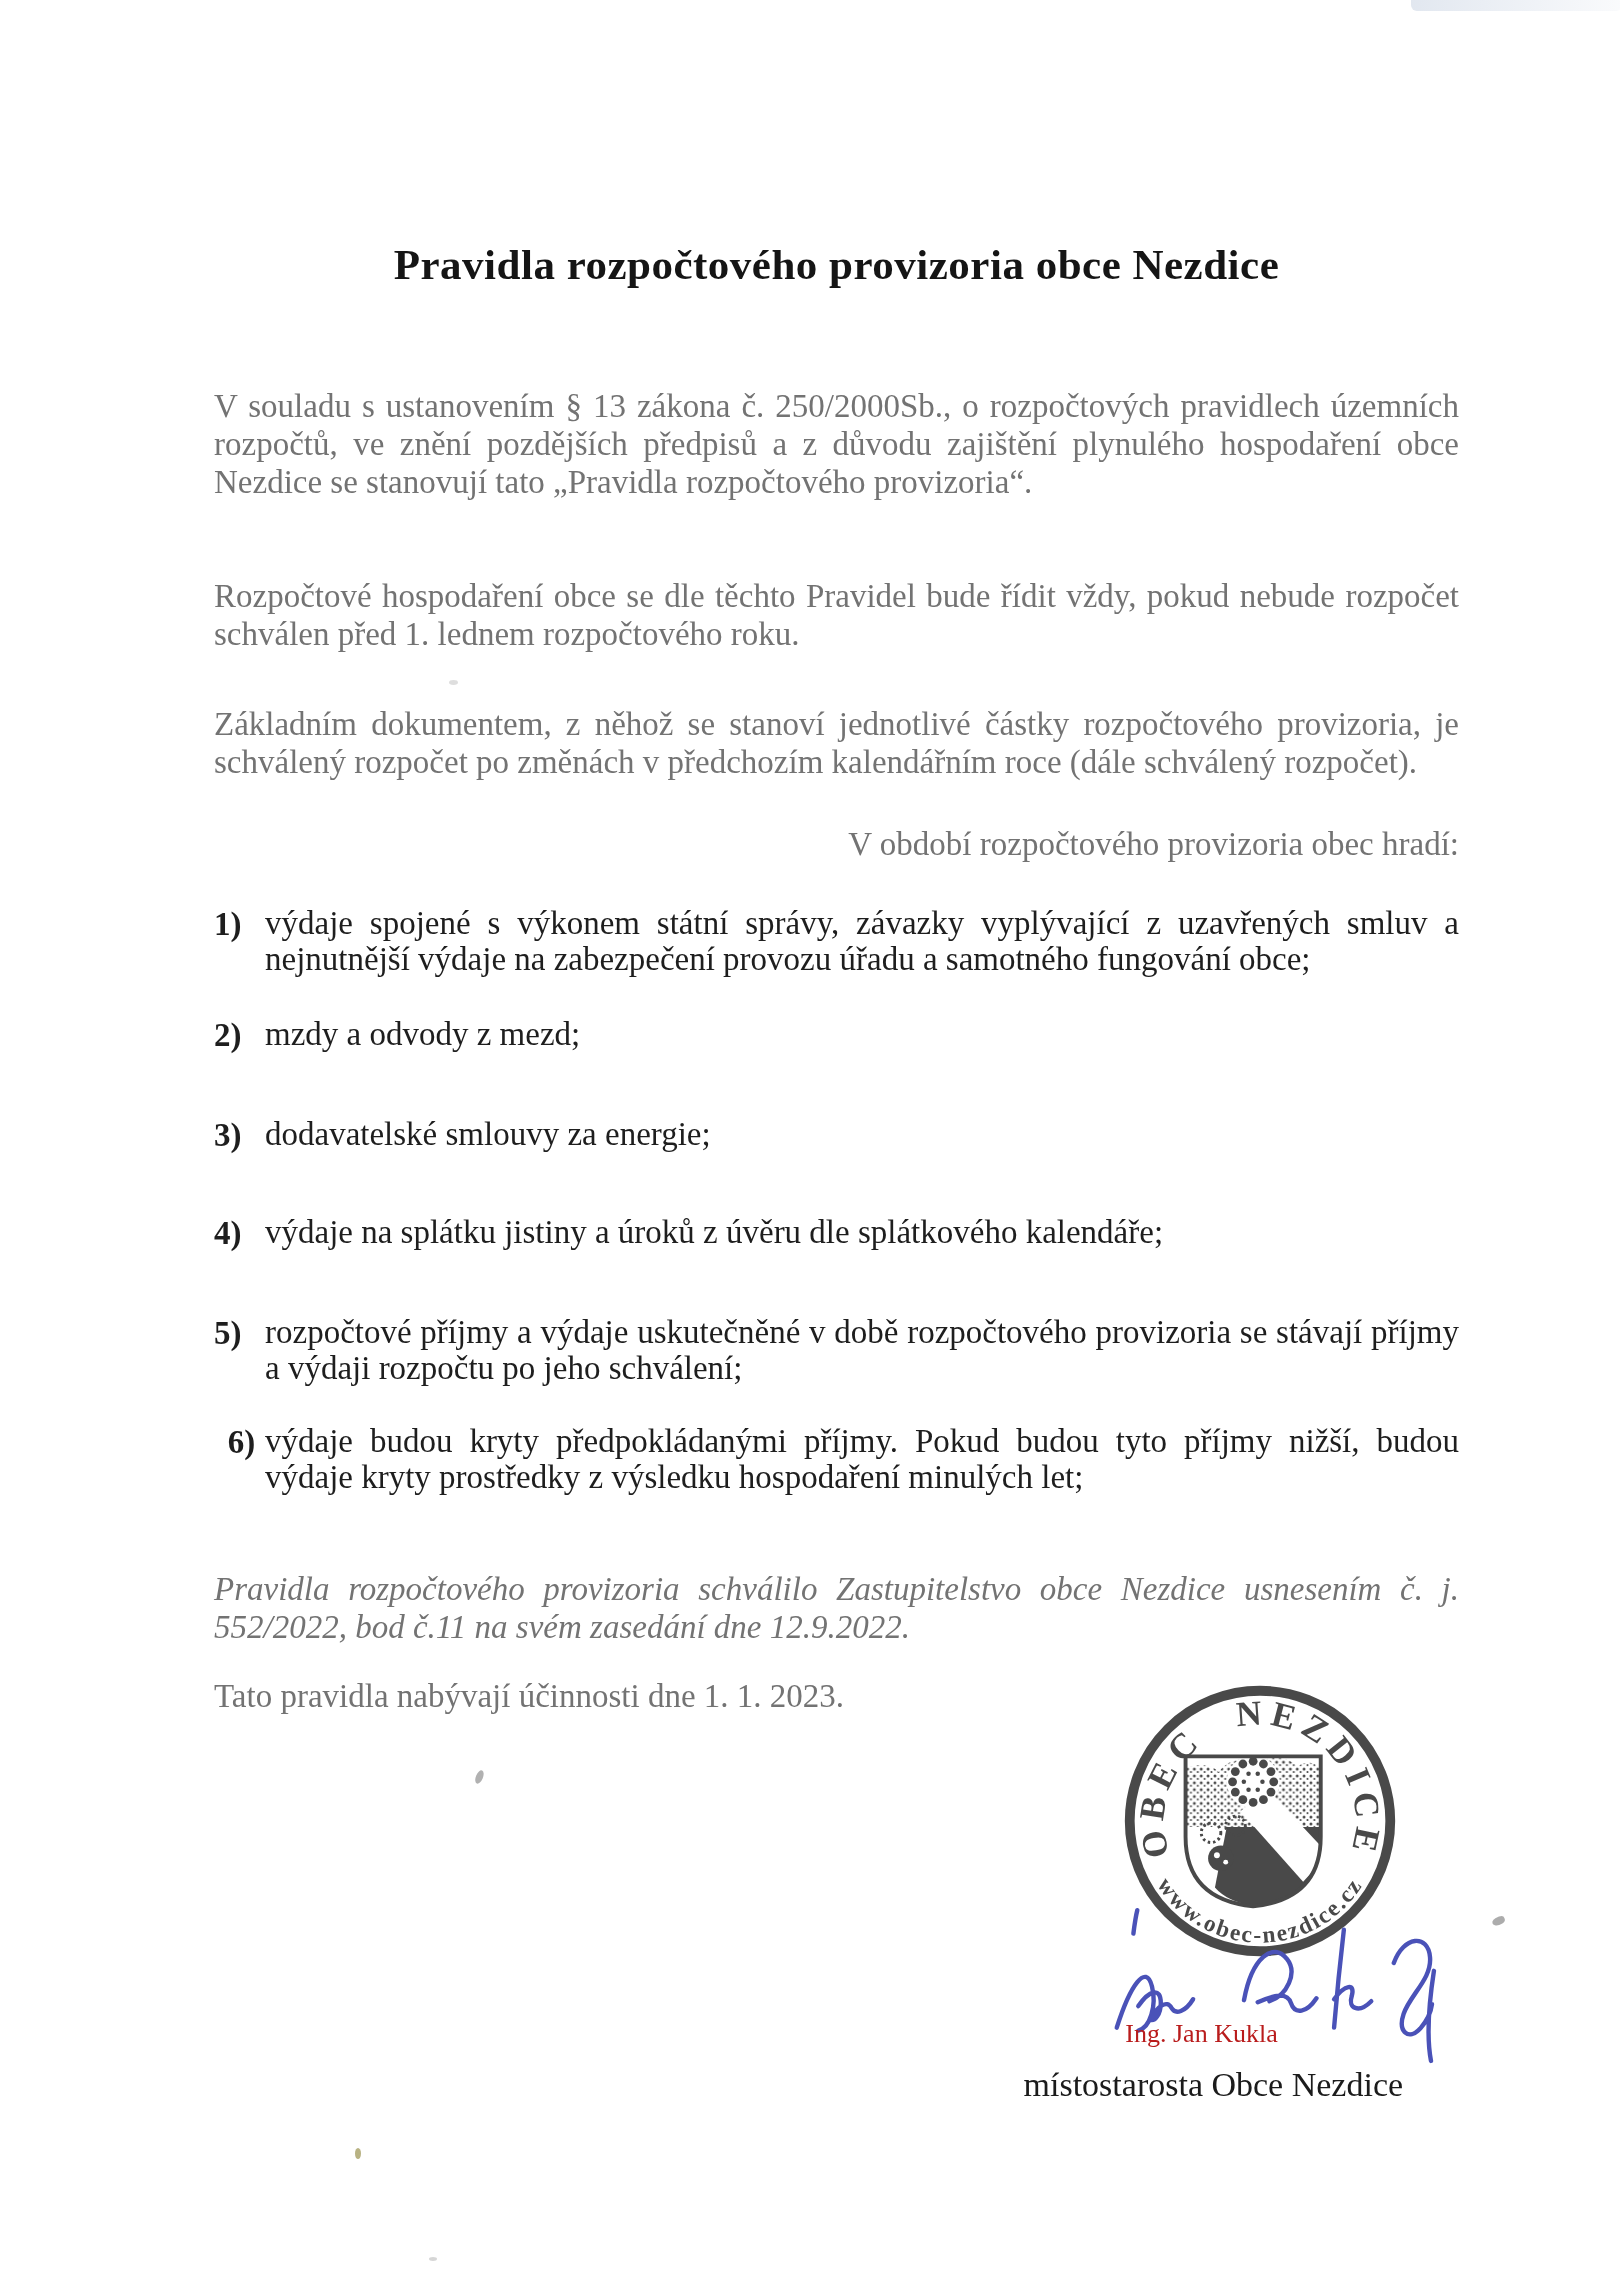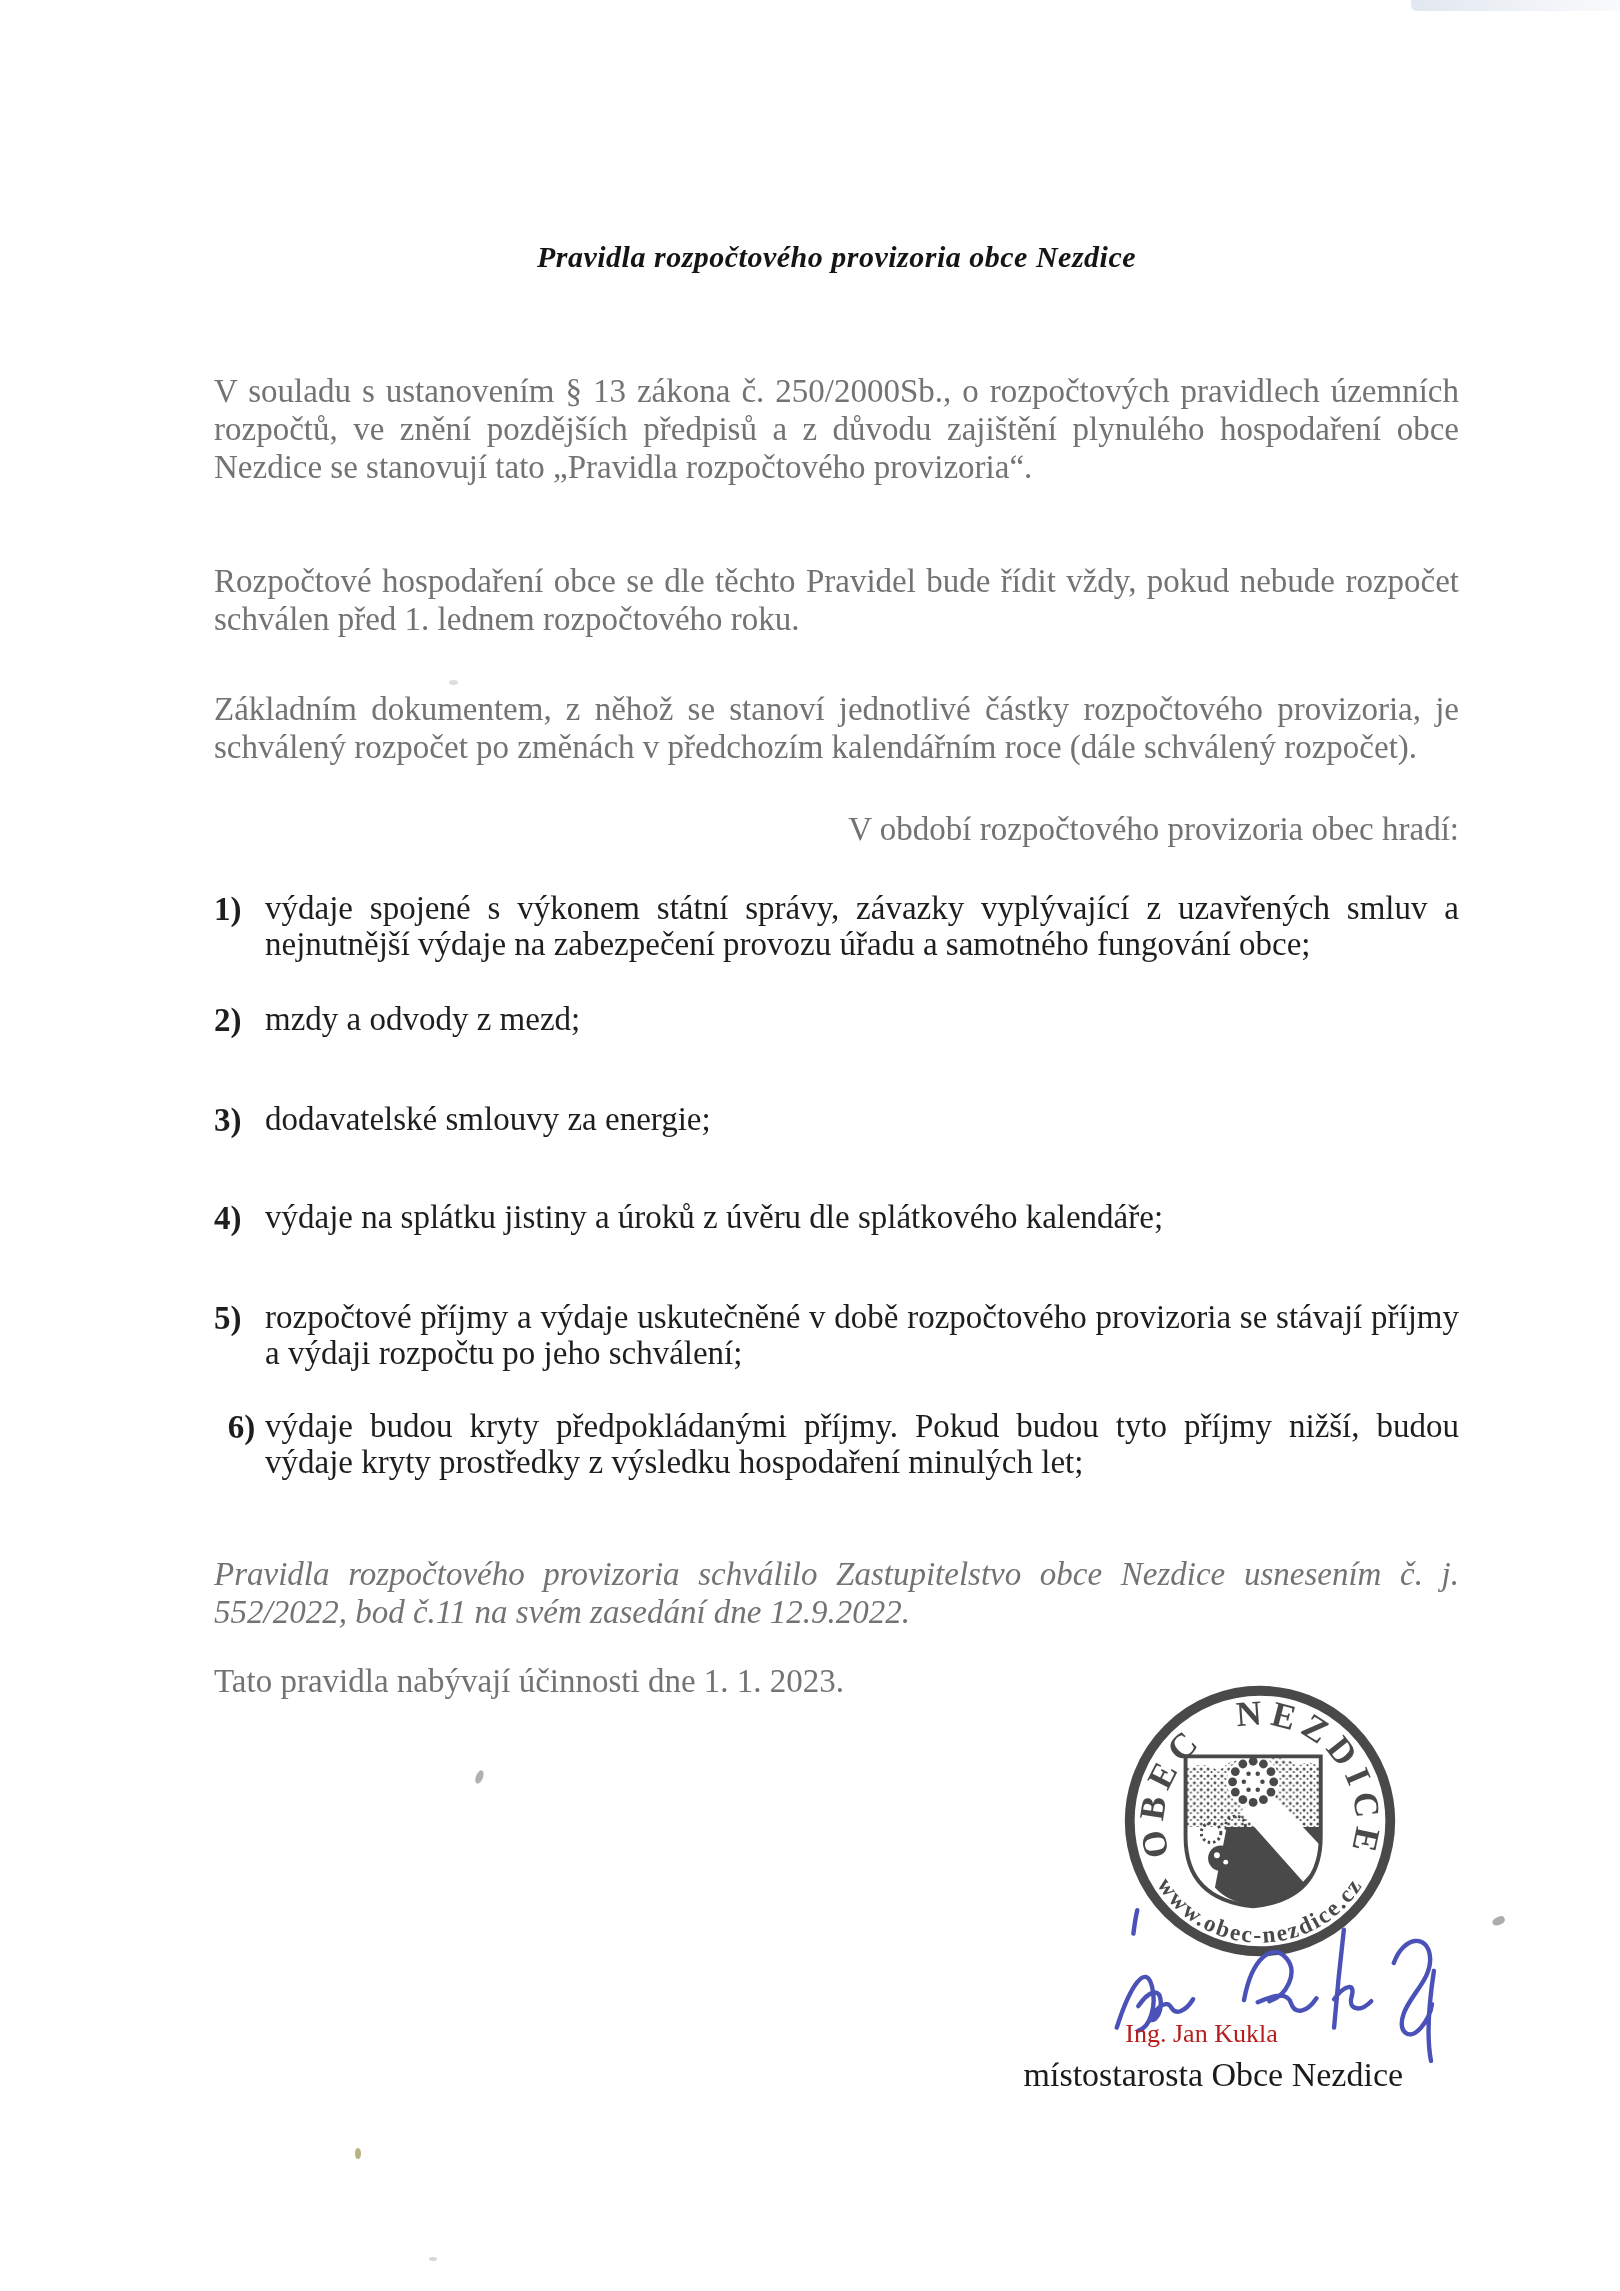--- a/index.html
+++ b/index.html
@@ -6,21 +6,21 @@
   body {
     width:1620px; height:2292px; position:relative;
     background:#ffffff; overflow:hidden;
     font-family:"Liberation Serif", serif;
     color:#1e1e1e;
     -webkit-font-smoothing:antialiased;
   }
   .doc { position:absolute; left:214px; top:0; width:1245px; }
   .title {
     margin:240px 0 0 0; text-align:center;
-    font-size:30px; font-weight:700; color:#151515; letter-spacing:0.5px;font-style:italic;
+    font-size:43px; font-weight:700; color:#151515; letter-spacing:0.5px;
   }
   .body-text { font-size:33px; line-height:38px; margin:0; text-align:justify; color:#737373; }
   .p1 { margin-top:98px; }
   .p2 { margin-top:76px; }
   .p3 { margin-top:52px; }
   .intro { margin-top:44px; text-align:right; }
   .list { margin:0; padding:0; list-style:none; }
   .li { display:flex; }
   .li .num { flex:none; width:51px; font-weight:700; font-size:33px; line-height:38px; }
   .li .txt { flex:1; font-size:33px; line-height:36px; text-align:justify; }
@@ -34,21 +34,21 @@
   .approval { margin-top:75px;font-style:italic; }
   .effective { margin-top:31px; text-align:left; }
 
   
   .sign-area { position:absolute; left:1019px; top:1678px; width:461px; height:441px; }
   .stamp-svg { position:absolute; left:98px; top:0; width:286px; height:286px; opacity:.92; }
   .stamp-top-text { font:700 36px "Liberation Serif", serif; letter-spacing:7px; word-spacing:20px; fill:#3a3a3a; }
   .stamp-bot-text { font:700 24px "Liberation Serif", serif; letter-spacing:2px; fill:#3a3a3a; }
   .sig-svg { position:absolute; left:86px; top:222px; width:372px; height:173px; }
   .sig-name { position:absolute; left:0px; top:341px; width:365px; text-align:center; font-size:26px; color:#b91c1c; }
-  .sig-role { position:absolute; left:-13.7px; top:378px; width:416px; text-align:center; font-size:34px; color:#1b1b1b; }
+  .sig-role { position:absolute; left:-13.7px; top:388px; width:416px; text-align:center; font-size:34px; color:#1b1b1b; }
 
   
   .artifact { position:absolute; border-radius:50%; pointer-events:none; }
   .art-1 { left:476px; top:1770px; width:6.9px; height:13.7px; background:rgba(60,60,60,.40); transform:rotate(22deg); }
   .art-2 { left:1492px; top:1917px; width:12.7px; height:7.8px; background:rgba(70,70,70,.45); border-radius:60% 40% 50% 50%; transform:rotate(-18deg); }
   .art-3 { left:355px; top:2148px; width:5.9px; height:10.8px; background:rgba(125,115,30,.55); }
   .art-4 { left:429px; top:2257px; width:7.8px; height:3.9px; background:rgba(0,0,0,.16); }
   .art-5 { left:449px; top:680px; width:8.8px; height:4.9px; background:rgba(0,0,0,.13); }
   .edge-smudge {
     position:absolute; left:1411px; top:0; width:211px; height:10.8px;

